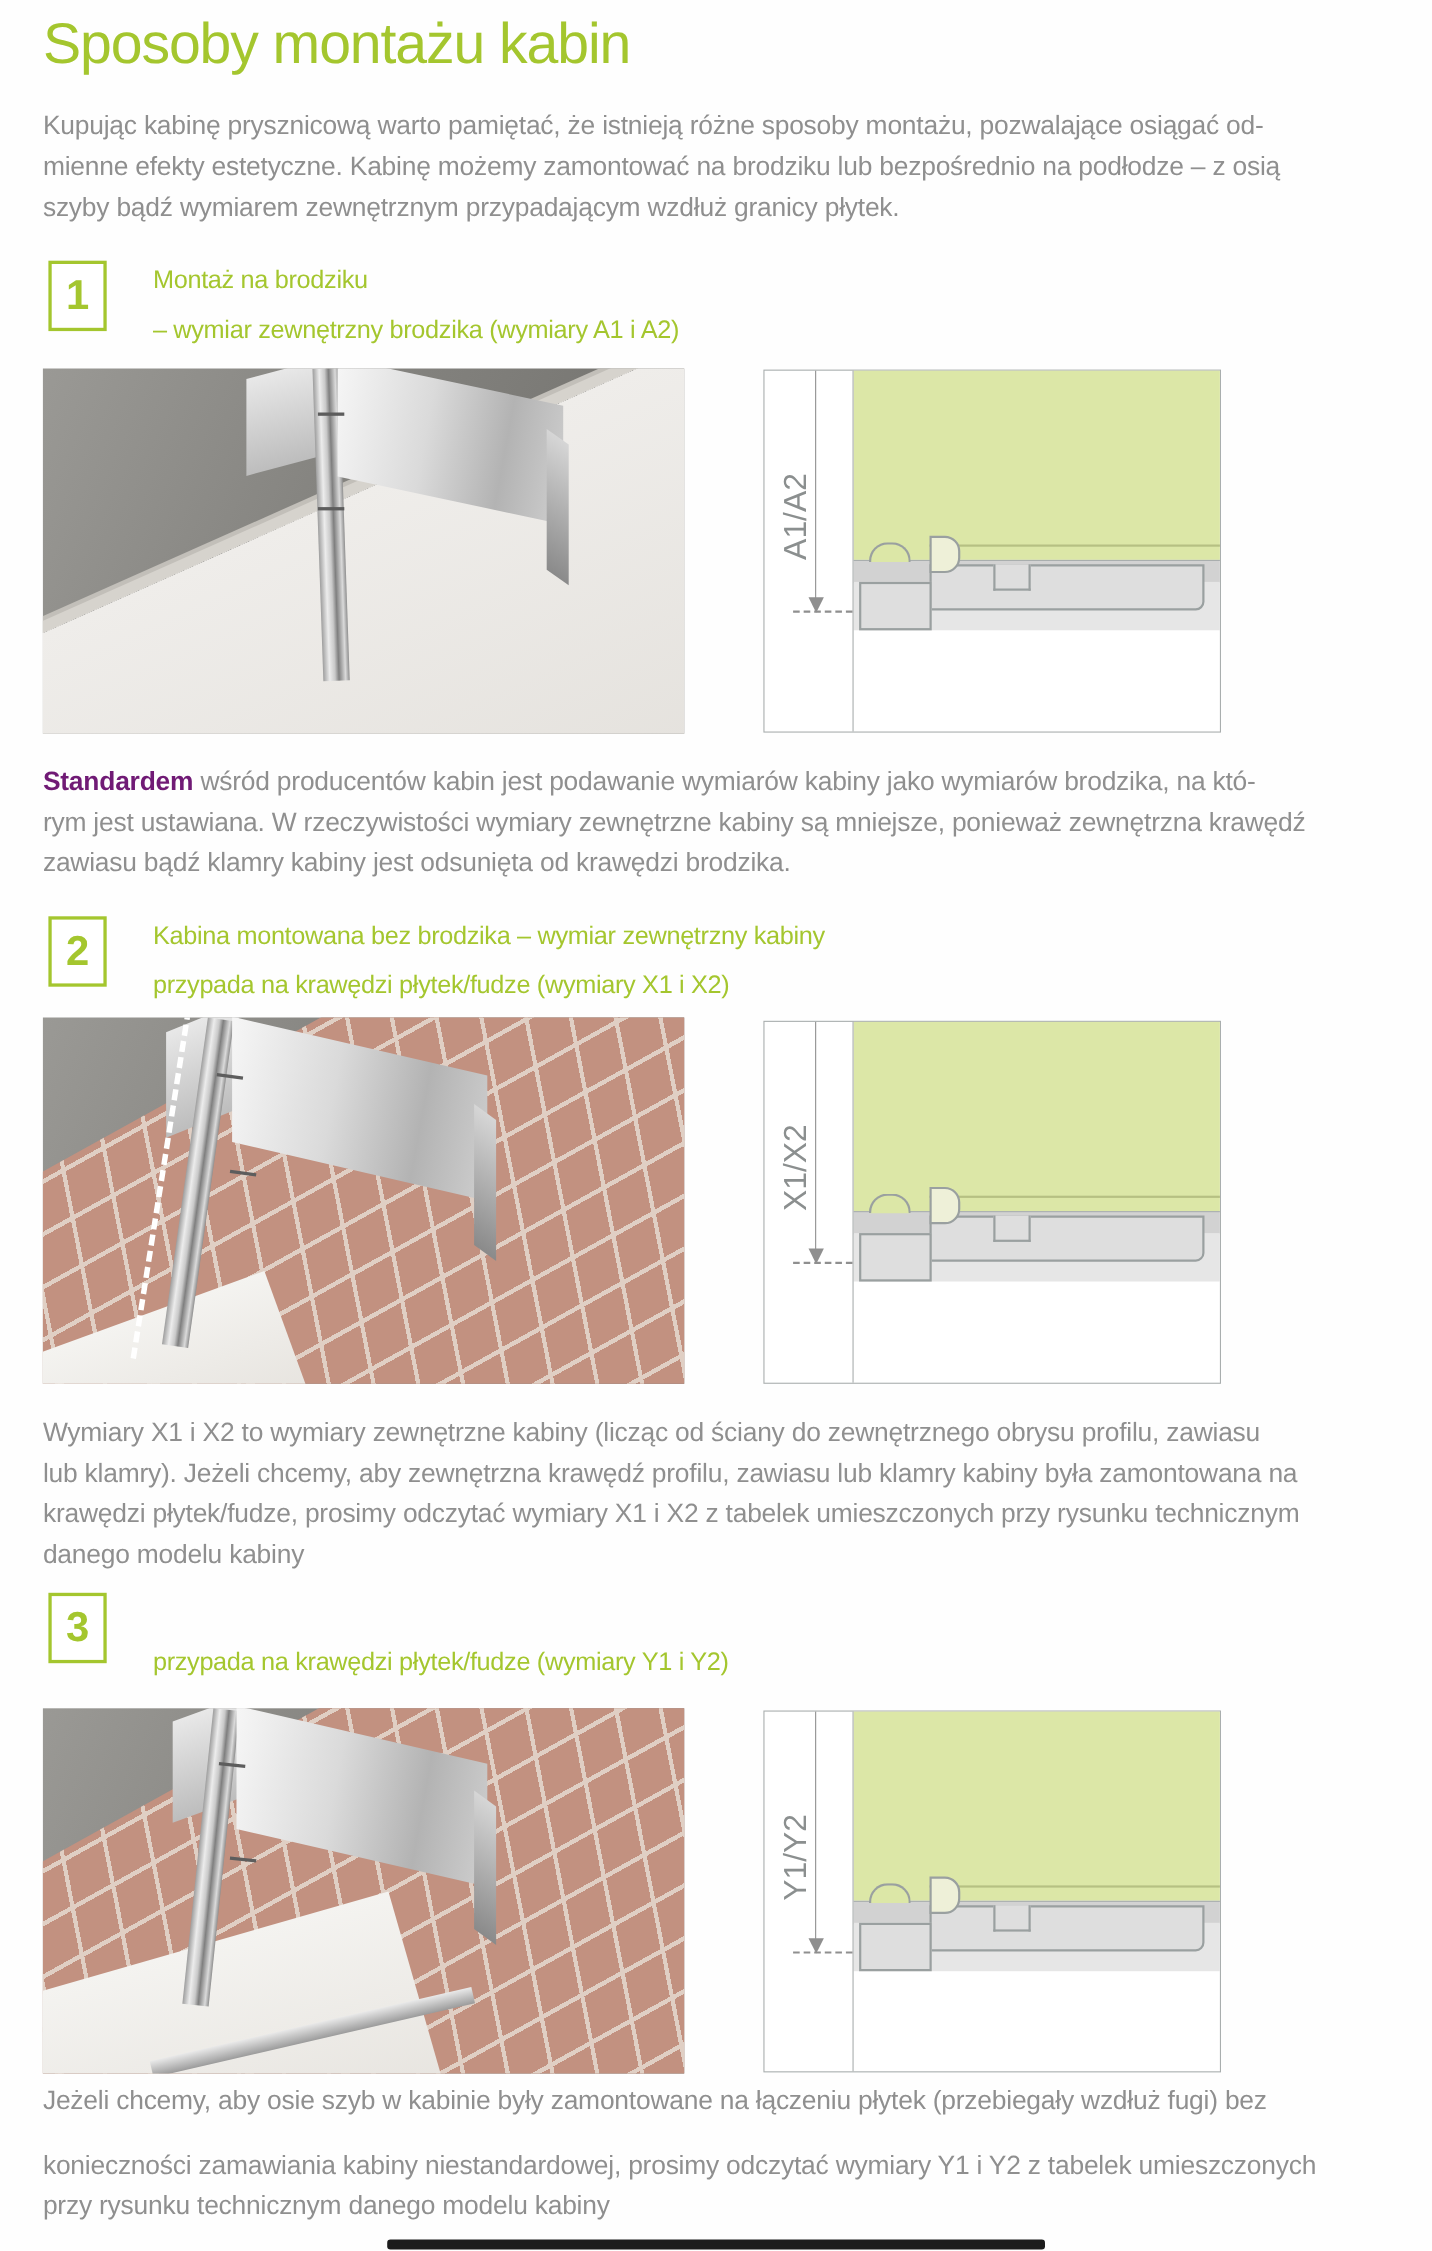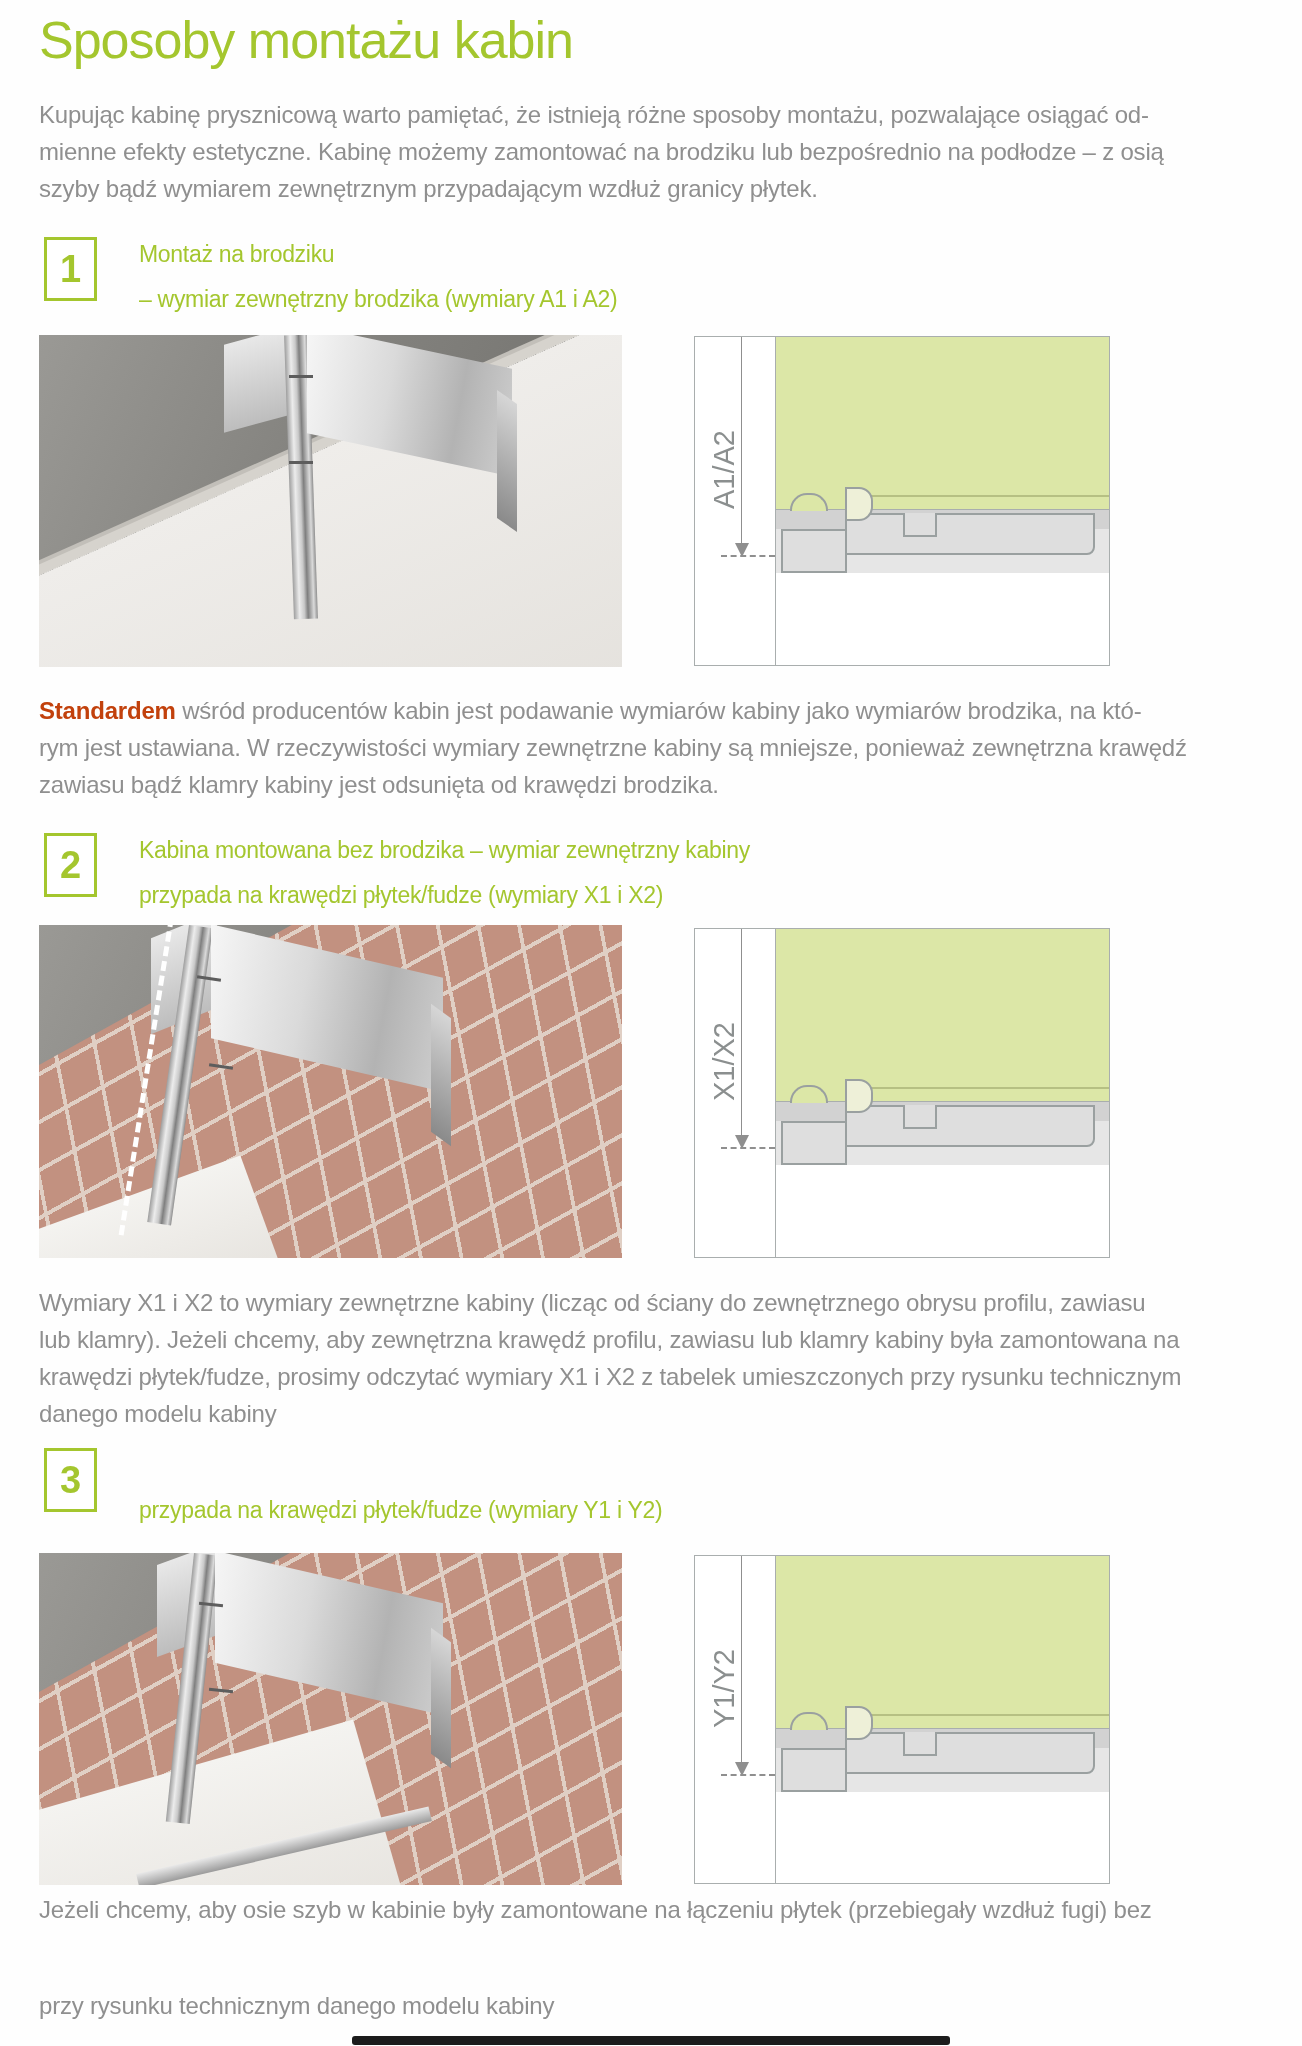--- a/index.html
+++ b/index.html
@@ -3,21 +3,21 @@
 <meta charset="utf-8">
 <style>
   html,body{margin:0;padding:0;background:#ffffff;}
   .page{position:relative;width:1302px;height:2046px;background:#fefefe;overflow:hidden;
         font-family:"Liberation Sans",sans-serif;}
   
   .title{position:absolute;left:39px;top:8px;font-size:52px;line-height:64px;color:#a4c62e;
          font-weight:400;letter-spacing:-1px;}
   .body-line{position:absolute;left:39px;font-size:24px;line-height:37px;color:#8f8f8f;
              white-space:nowrap;letter-spacing:-0.2px;}
-  .body-line b{color:#c2410c;font-weight:700;}
+  .body-line b{color:#701a75;font-weight:700;}
   .badge{position:absolute;left:44px;width:47px;height:58px;border:3px solid #a4c62e;
          color:#a4c62e;font-size:38px;font-weight:600;display:flex;align-items:center;
          justify-content:center;background:#fff;}
   .sec-head{position:absolute;left:139px;font-size:23px;line-height:45px;color:#a4c62e;
             font-weight:400;white-space:nowrap;letter-spacing:-0.3px;}
   
   .photo{position:absolute;left:39px;width:583px;overflow:hidden;
          background:linear-gradient(115deg,#9a9995 0%,#83827e 45%,#6d6c68 100%);}
   .p-tray{position:absolute;width:820px;height:430px;right:-150px;bottom:-215px;
           background:linear-gradient(180deg,#efedea,#e2dfda);transform:rotate(-24deg);
@@ -181,17 +181,18 @@
     <div class="d-bump"></div>
     <div class="d-bulb"></div>
     <div class="d-wall"></div>
     <div class="d-arrow"></div>
     <div class="d-ahead"></div>
     <div class="d-dash"></div>
     <div class="d-label">Y1/Y2</div>
   </div>
 
   <div class="body-line" style="top:1891px">Jeżeli chcemy, aby osie szyb w kabinie były zamontowane na łączeniu płytek (przebiegały wzdłuż fugi) bez</div>
+  <div class="body-line" style="top:1950px">konieczności zamawiania kabiny niestandardowej, prosimy odczytać wymiary Y1 i Y2 z tabelek umieszczonych</div>
   <div class="body-line" style="top:1987px">przy rysunku technicznym danego modelu kabiny</div>
 
   <div class="bottom-bar"></div>
 
 </div>
 
 </body></html>

